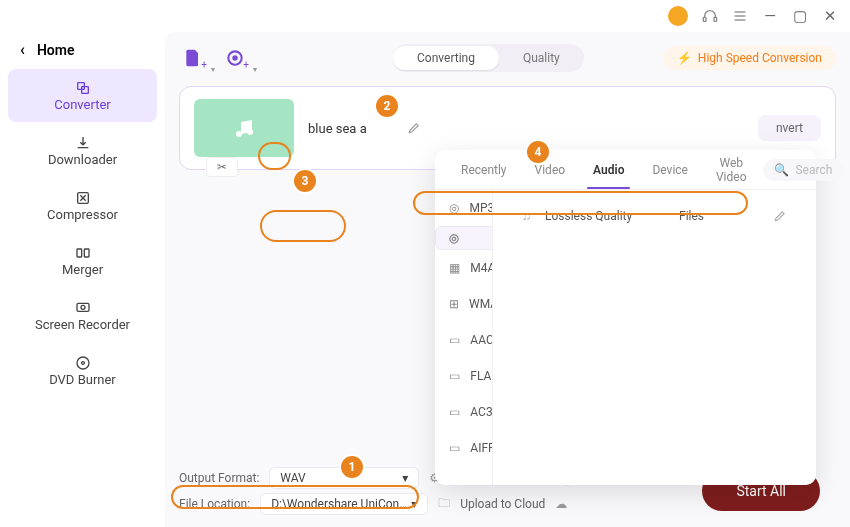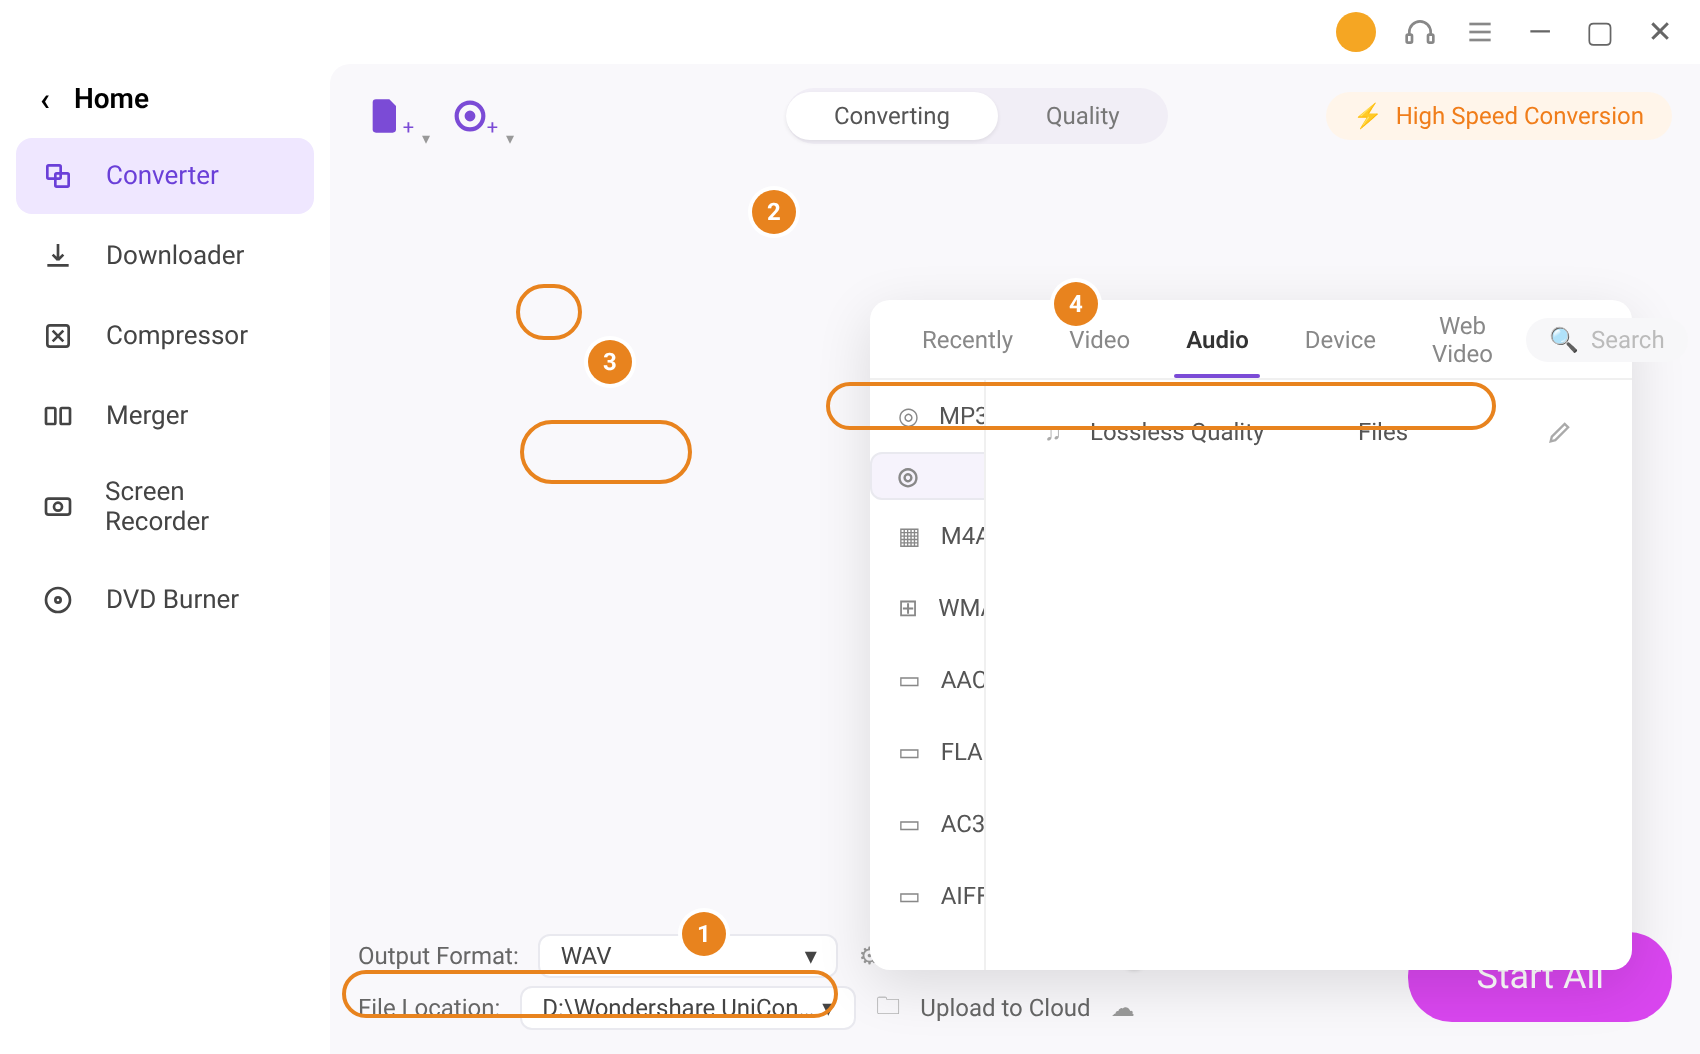--- a/index.html
+++ b/index.html
@@ -8,21 +8,21 @@
 .titlebar { height: 32px; display: flex; justify-content: flex-end; align-items: center; padding: 0 12px; gap: 14px; }
 .titlebar .ico { width: 16px; height: 16px; display: flex; align-items: center; justify-content: center; color: #888; cursor: pointer; }
 .titlebar .avatar { width: 20px; height: 20px; border-radius: 50%; background: #f5a623; }
 .titlebar .win { font-size: 15px; color: #666; }
 
 .app { display: flex; height: calc(100% - 32px); }
 
 .sidebar { width: 165px; padding: 0 8px; }
 .sidebar .home { display: flex; align-items: center; gap: 12px; padding: 8px 12px; font-size: 14px; font-weight: 600; cursor: pointer; }
 .sidebar .home .back { font-size: 16px; }
-.nav-item { display: flex; align-items: center; gap: 15px; padding: 10px 12px; font-size: 13px; color: #444; border-radius: 8px; cursor: pointer; margin: 2px 0; }
+.nav-item { display: flex; align-items: center; gap: 0; padding: 10px 12px; font-size: 13px; color: #444; border-radius: 8px; cursor: pointer; margin: 2px 0; flex-direction: column; }
 .nav-item.active { background: #efe7ff; color: #6a3fd8; }
 .nav-item .nico { width: 18px; height: 18px; display: flex; align-items: center; justify-content: center; }
 
 .main { flex: 1; background: #f9f8fb; border-radius: 10px 0 0 0; padding: 12px 14px 10px 14px; position: relative; }
 
 .toolbar { display: flex; align-items: center; gap: 14px; }
 .tbtn { width: 28px; height: 28px; display: flex; align-items: center; justify-content: center; color: #7b4bd6; position: relative; cursor: pointer; }
 .tbtn .plus { position: absolute; bottom: 2px; right: 0; font-size: 10px; color: #7b4bd6; }
 
 .seg { margin-left: 130px; display: flex; background: #f1eef6; border-radius: 18px; height: 28px; align-items: center; }
@@ -52,21 +52,21 @@
 .fmt .fi { width:16px; height:16px; color:#888; display:flex; align-items:center; justify-content:center; }
 .fmt.sel { background:#f6f3fc; color:#333; font-weight:600; }
 
 .preset { flex:1; padding: 14px; }
 .prow { display:flex; align-items:center; gap:14px; border:1px solid transparent; border-radius:16px; padding:4px 14px; font-size:12px; color:#555;}
 .prow .col1{ flex:0 0 120px;} .prow .col2{flex:0 0 80px;} .prow .edit{margin-left:auto; color:#aaa; cursor:pointer;}
 
 .footer { position:absolute; left:14px; right:14px; bottom:10px; }
 .row { display:flex; align-items:center; gap:10px; font-size:12px; color:#666; height:26px;}
 .sel { display:flex; align-items:center; justify-content:space-between; background:#fff; border:1px solid #e9e9ef; border-radius:6px; padding:3px 10px; width:150px; font-size:12px; color:#444; cursor:pointer;}
-.startall { position:absolute; right:0; bottom:6px; background:#d946ef; color:#fff; border-radius:22px; padding:12px 34px; font-size:18px; cursor:pointer;}
+.startall { position:absolute; right:16px; bottom:6px; background:#7f1d1d; color:#fff; border-radius:22px; padding:12px 34px; font-size:14px; cursor:pointer;}
 
 .marker { position:absolute; width:22px; height:22px; border-radius:50%; background:#e8831e; color:#fff; font-size:12px; font-weight:700; display:flex; align-items:center; justify-content:center; z-index:30; box-shadow:0 0 0 2px #fff;}
 .ring { position:absolute; border:2px solid #e8831e; border-radius:18px; z-index:25; pointer-events:none;}
 
 svg { display:block; }
 .toggle { width:28px; height:14px; background:#e8e8ee; border-radius:8px; position:relative;}
 .toggle::after{content:"";position:absolute;width:12px;height:12px;background:#fff;border-radius:50%;top:1px;left:1px;box-shadow:0 1px 2px rgba(0,0,0,.2);}
 </style>
 </head>
 <body>
@@ -173,20 +173,39 @@
       <div class="seg">
         <div class="segitem active">Converting</div>
         <div class="segitem">Quality</div>
       </div>
       <div class="hsc">
           <span class="bolt">⚡</span>
           <span>High Speed Conversion</span>
         </div>
     </div>
 
+    <div class="card">
+      <div class="thumb">
+          <svg width="24" height="24" viewBox="0 0 24 24" fill="currentColor">
+            <path d="M9 18V6l11-2v12"></path>
+            <circle cx="7" cy="18" r="3"></circle>
+            <circle cx="18" cy="16" r="3"></circle>
+          </svg>
+        </div>
+      <div style="display:flex;align-items:center;">
+          <span class="ftitle">blue sea a</span>
+          <span class="editico" style="margin-left:40px;">
+            <svg width="14" height="14" viewBox="0 0 24 24" fill="none" stroke="currentColor" stroke-width="2">
+              <path d="M4 20l4-1 11-11-3-3L5 16l-1 4z"></path>
+            </svg>
+          </span>
+        </div>
+      <div class="cvt">nvert</div>
+      <div class="cut">✂</div>
+    </div>
 
     <div class="popup">
       <div class="tabs">
         <div class="tab">Recently</div>
         <div class="tab">Video</div>
         <div class="tab active">Audio</div>
         <div class="tab">Device</div>
         <div class="tab">Web Video</div>
         <div class="search">
             <span>🔍</span>

